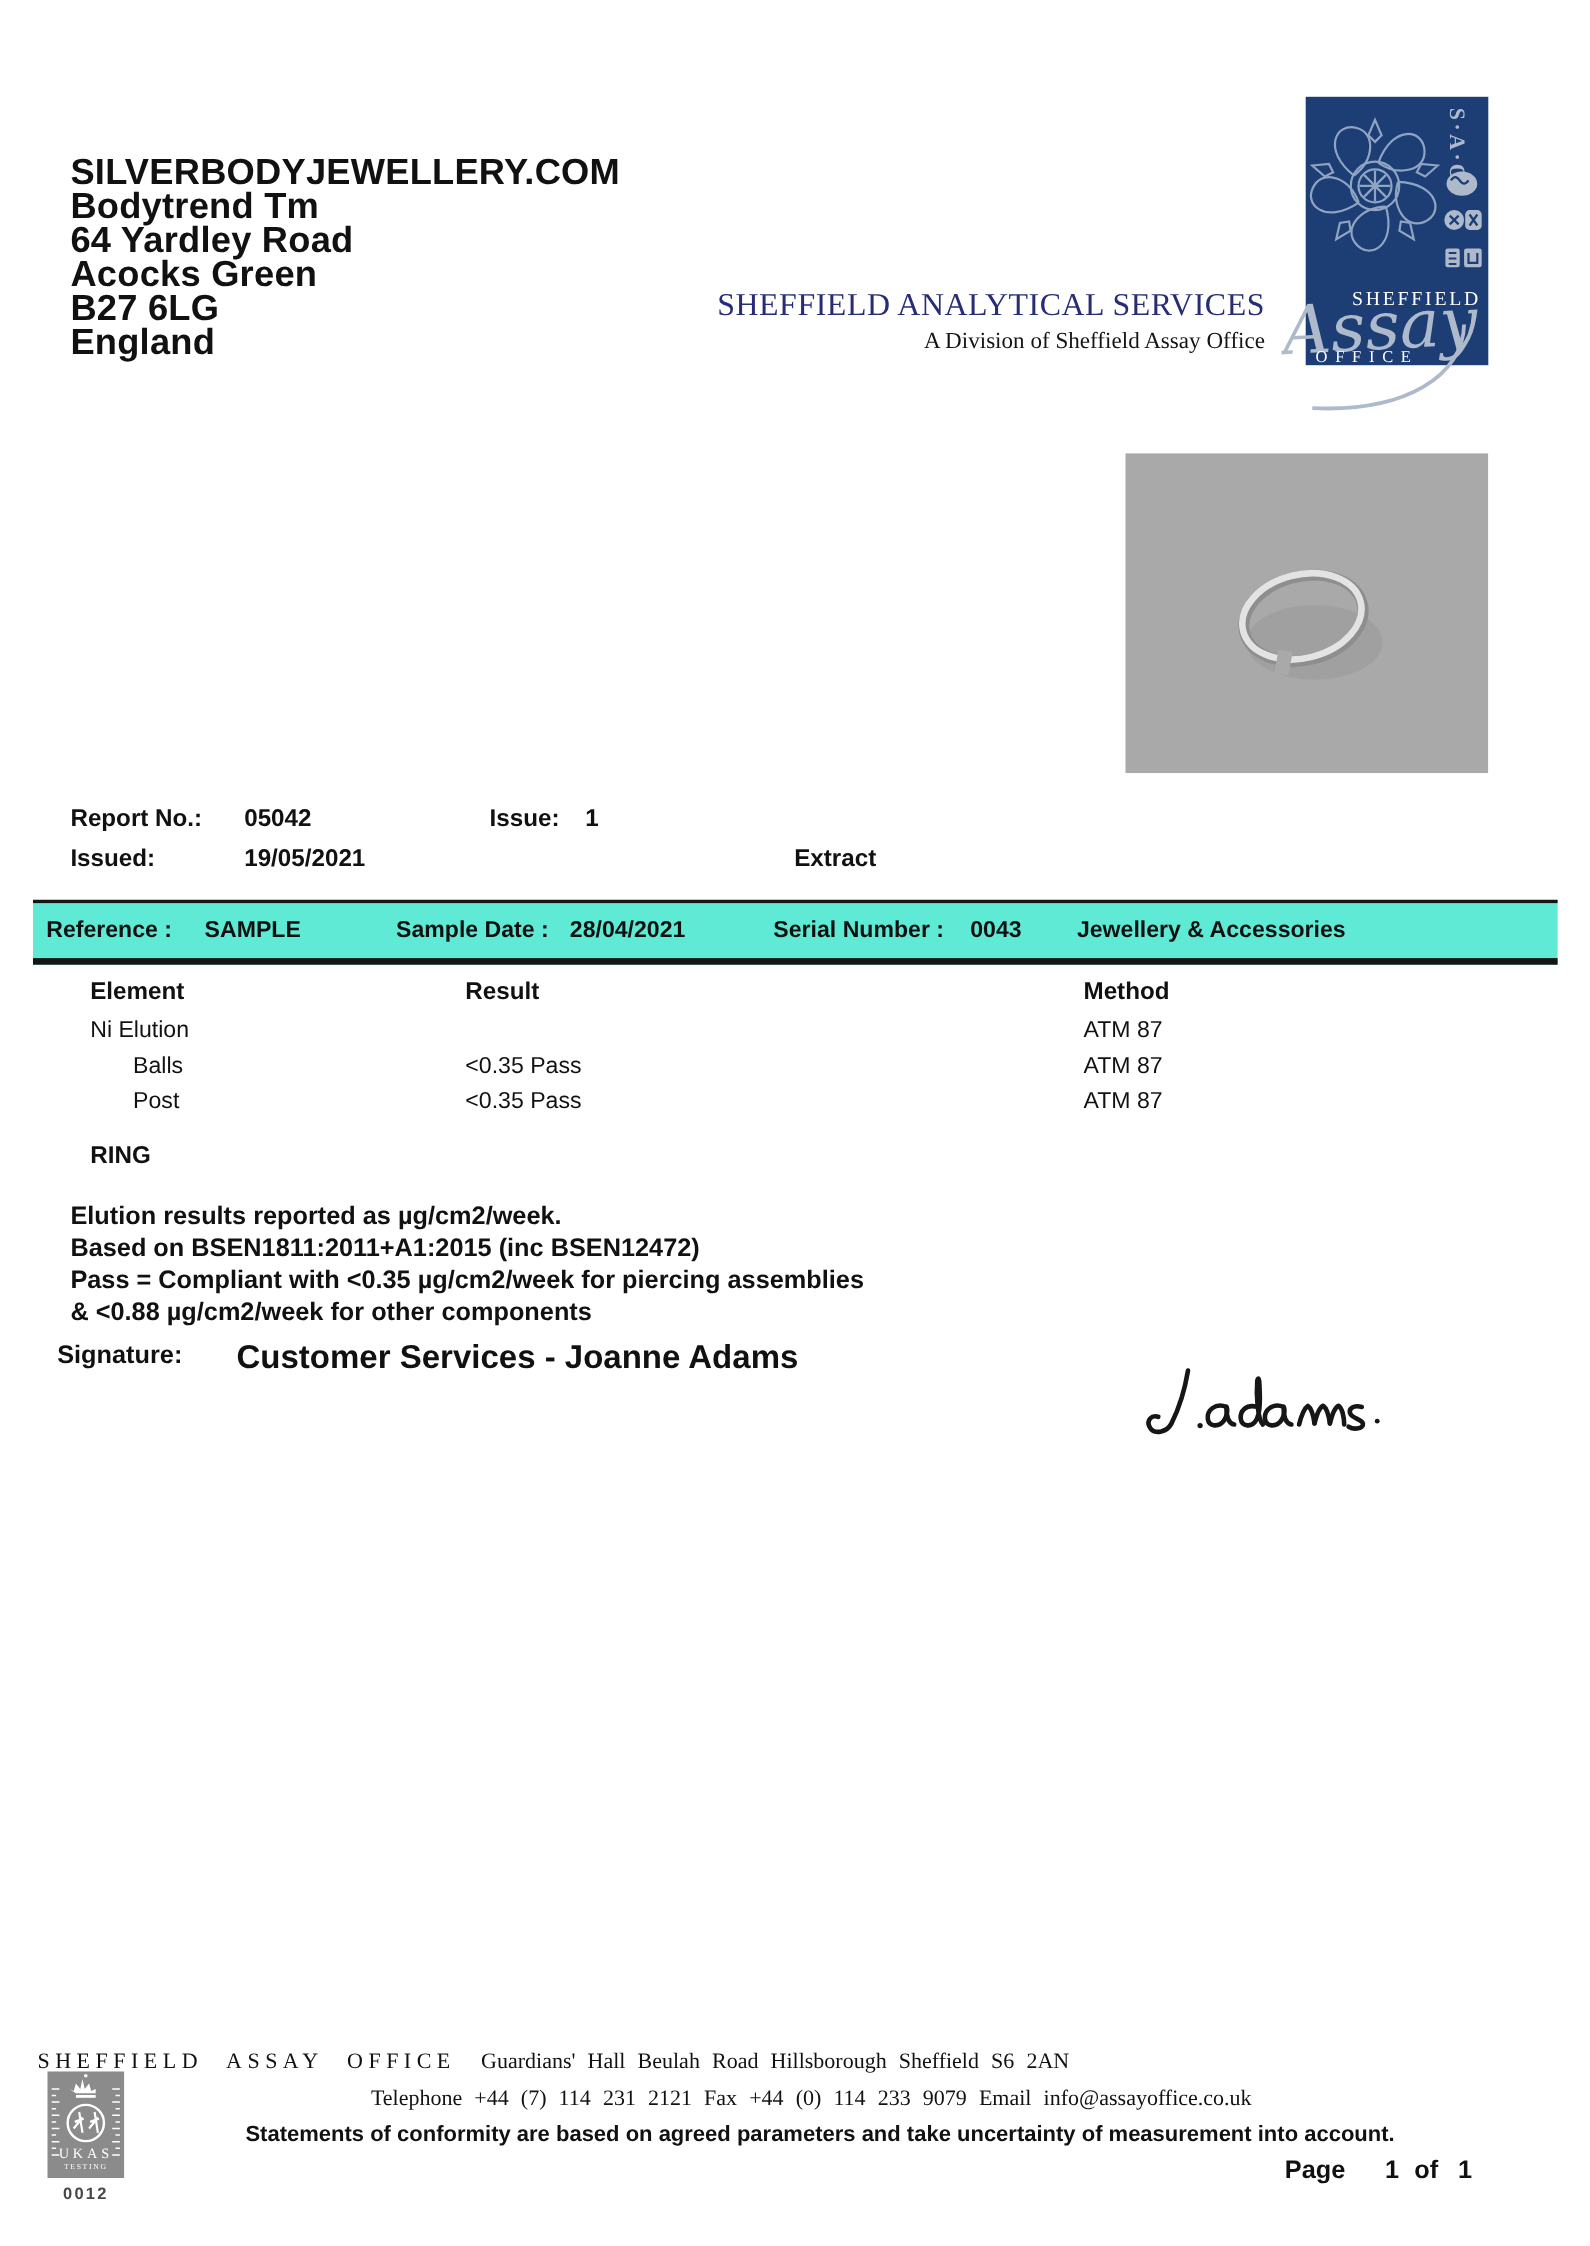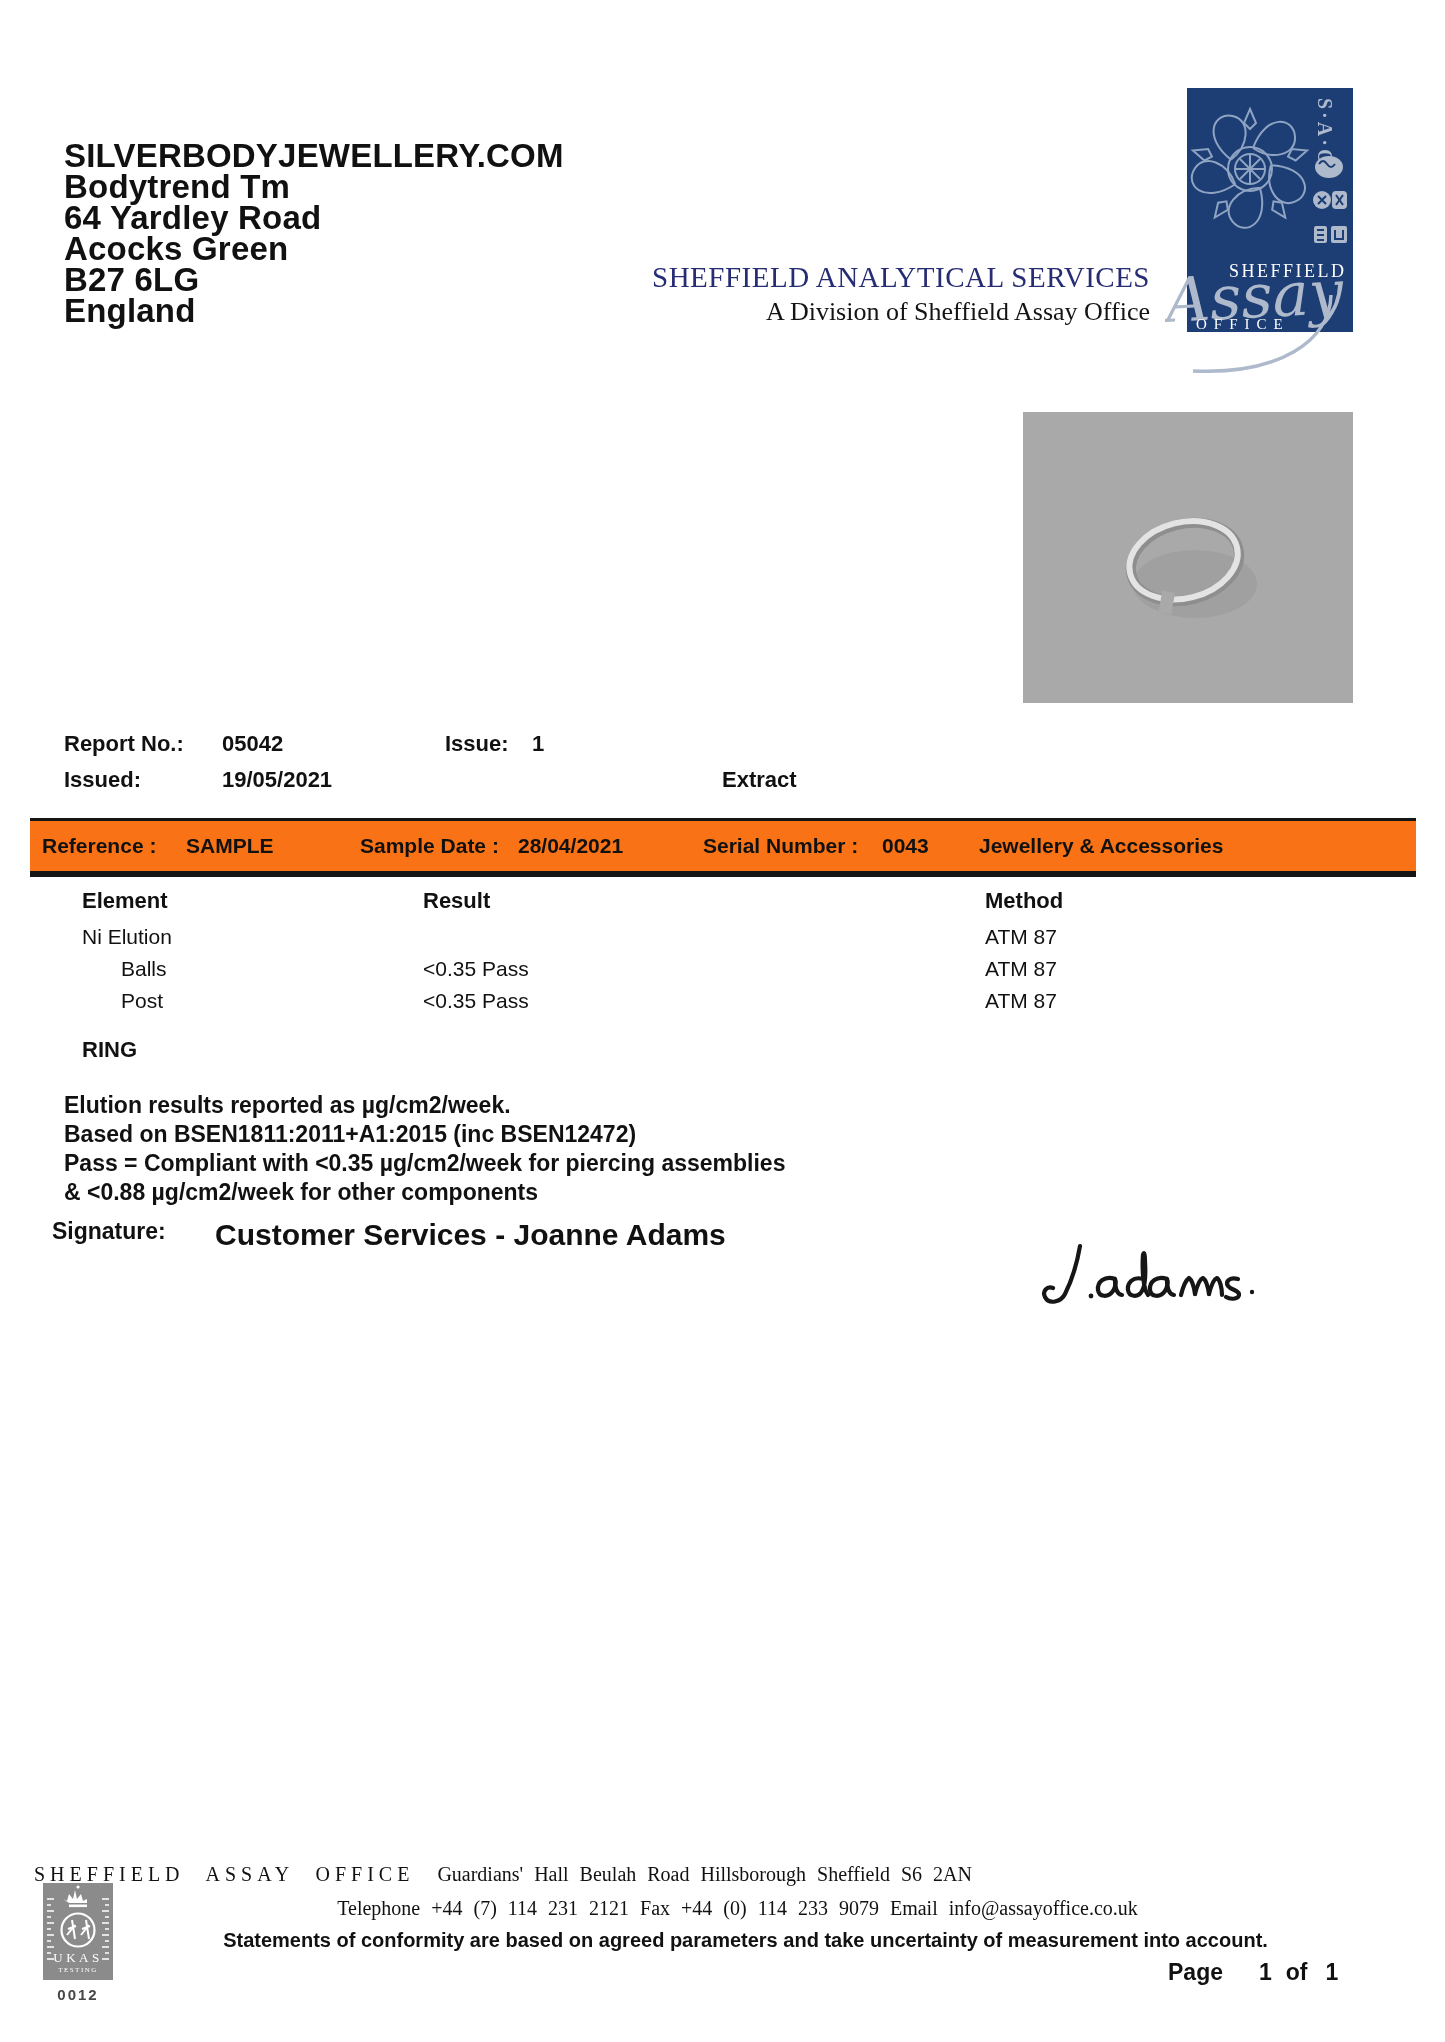--- a/index.html
+++ b/index.html
@@ -9,30 +9,30 @@
     font-family:"Liberation Sans", sans-serif; color:#111; overflow:hidden;
   }
   .abs { position:absolute; }
 
   
   .address { left:64px; top:140px; font-weight:bold; font-size:33px; line-height:31px; letter-spacing:0.2px; }
 
   
   .division { right:295px; top:261px; text-align:right; }
   .division-title { font-family:"Liberation Serif", serif; font-size:29px; color:#272d74; letter-spacing:0.5px; }
-  .division-sub { font-family:"Liberation Serif", serif; font-size:26px; color:#141414; margin-top:3px; }
+  .division-sub { font-family:"Liberation Serif", serif; font-size:21px; color:#141414; margin-top:3px; }
 
   
   .meta-label { font-weight:bold; font-size:22px; }
   .meta-val { font-weight:bold; font-size:22px; }
 
   
   .sample-bar {
     left:30px; top:818px; width:1386px; height:59px;
-    background:#f97316; border-top:3px solid #151515; border-bottom:6px solid #151515;
+    background:#5eead4; border-top:3px solid #151515; border-bottom:6px solid #151515;
   }
   .sample-bar span { position:absolute; top:0; line-height:50px; font-weight:bold; font-size:21px; white-space:nowrap; }
 
   
   .th { font-weight:bold; font-size:22px; }
   .td { font-size:21px; }
   .result-col { left:423px; width:160px; text-align:left; }
 
   .ring-label { left:82px; top:1037px; font-weight:bold; font-size:22px; }
 

